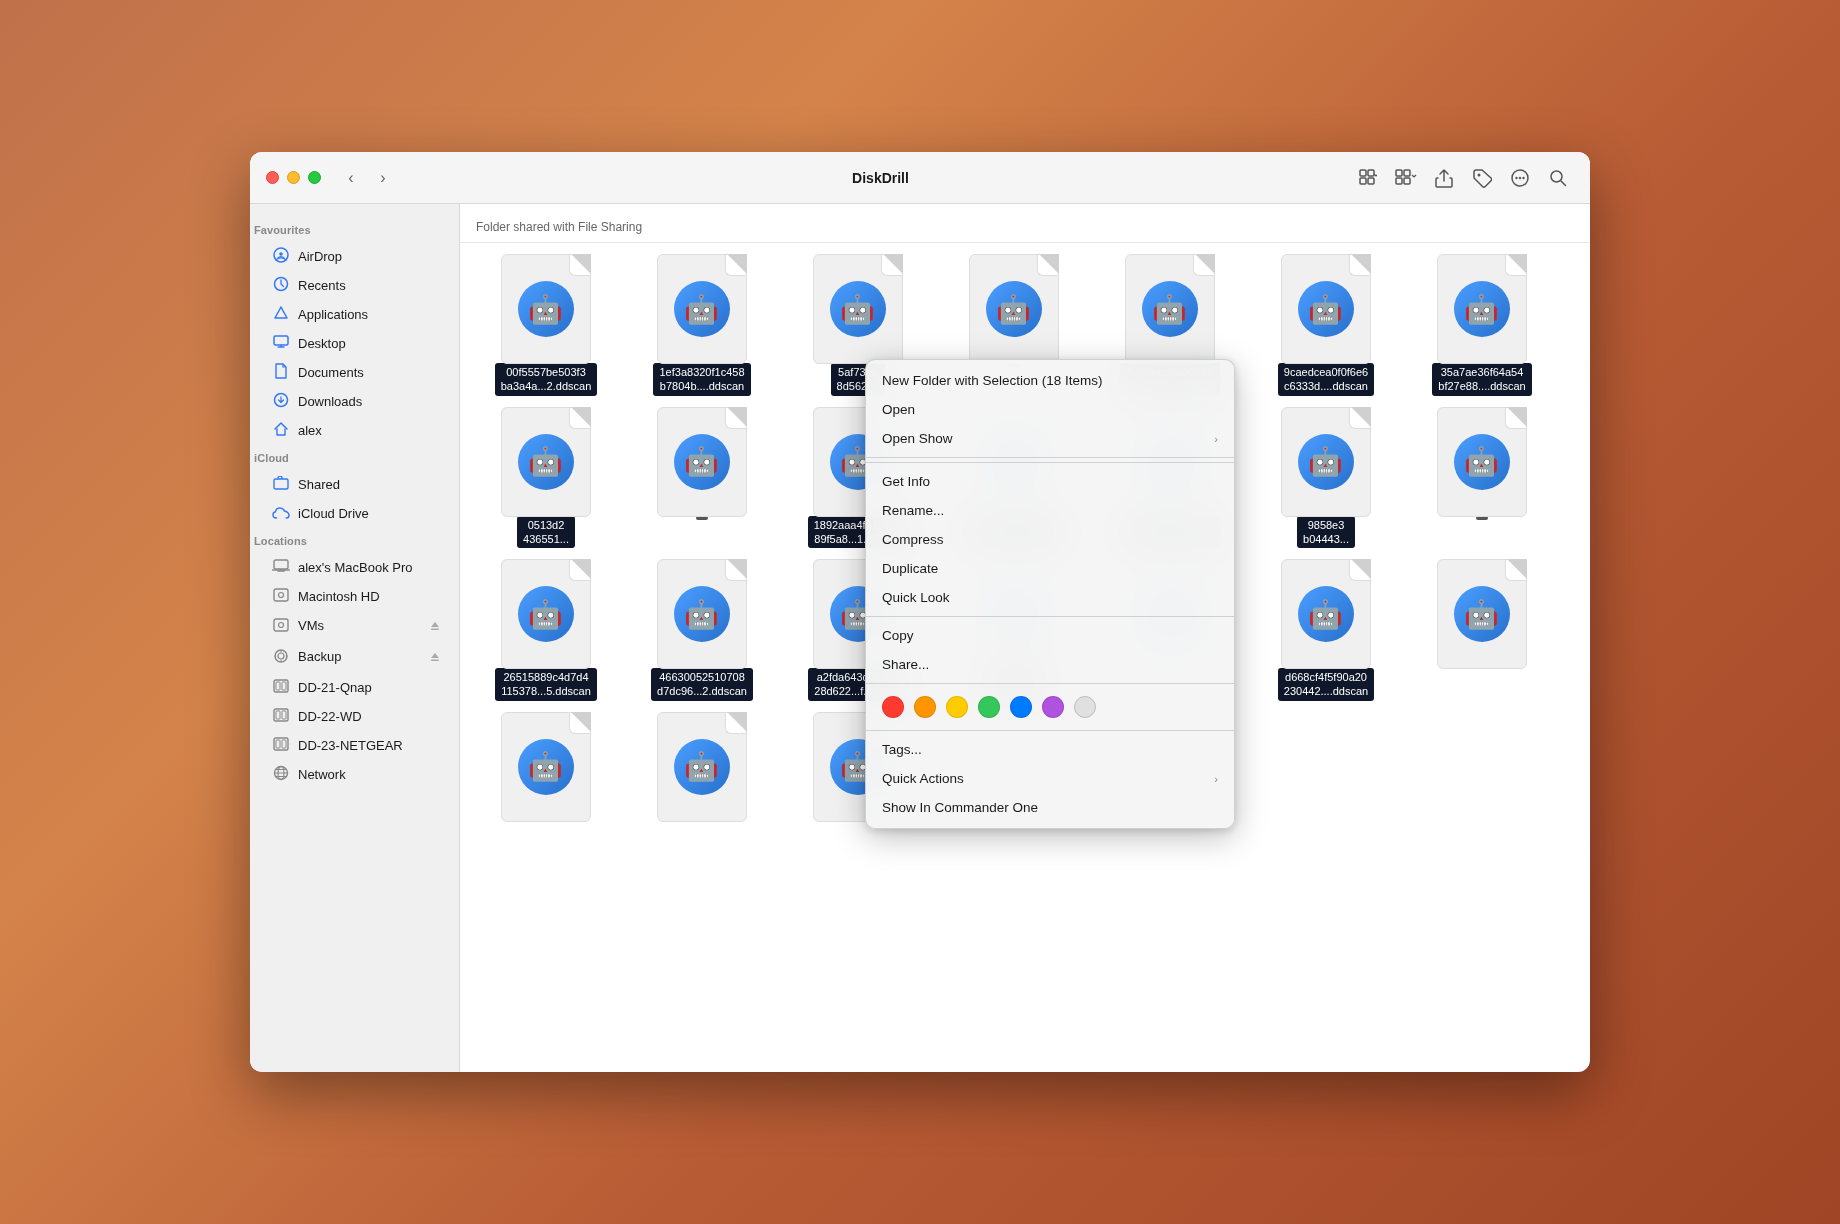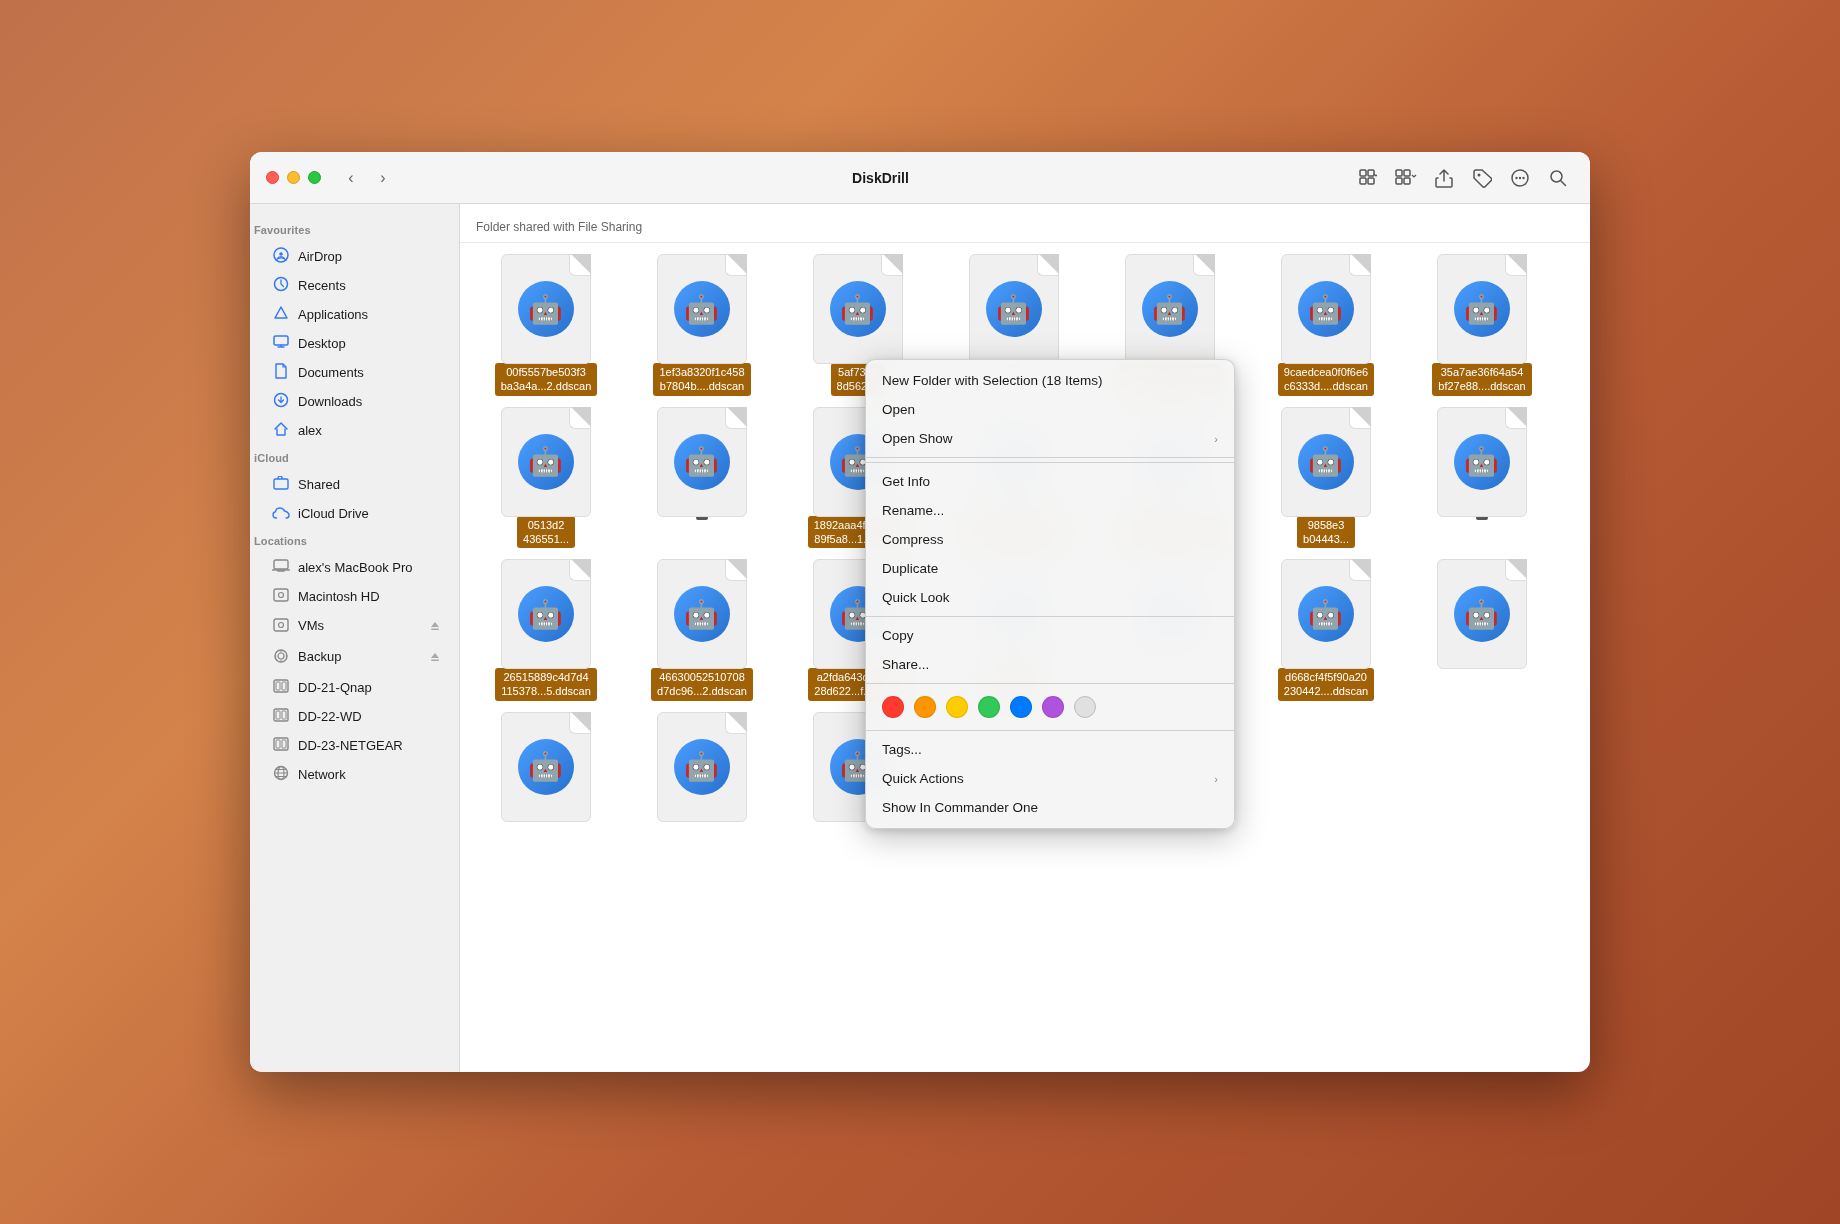--- a/index.html
+++ b/index.html
@@ -269,21 +269,21 @@
       border-radius: 50%;
       display: flex;
       align-items: center;
       justify-content: center;
       font-size: 28px;
     }
 
     .file-label {
       font-size: 11px;
       color: #fff;
-      background: #a16207;
+      background: #0f172a;
       padding: 2px 6px;
       border-radius: 3px;
       text-align: center;
       word-break: break-all;
       max-width: 135px;
       line-height: 1.3;
     }
 
     
     .context-menu {

